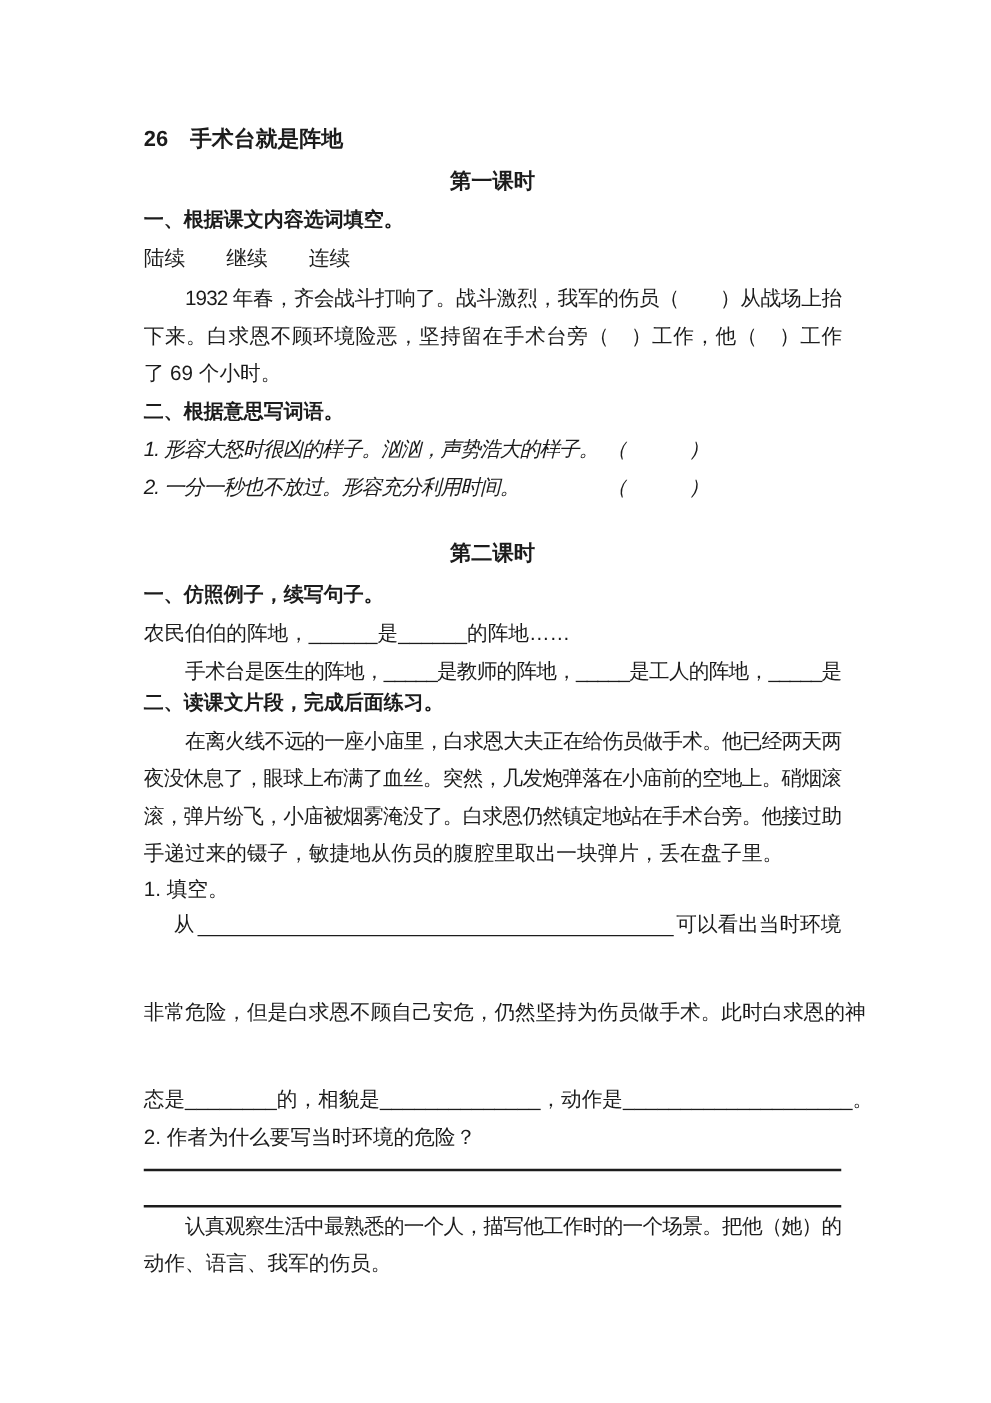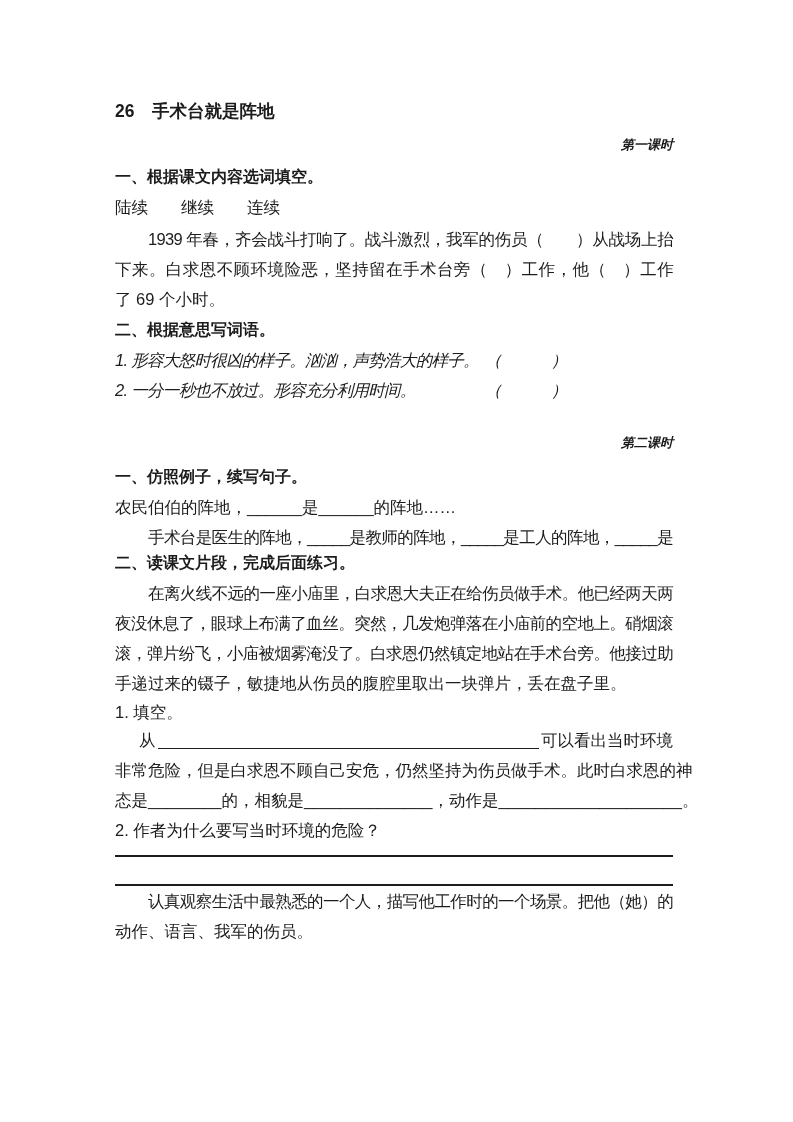--- a/index.html
+++ b/index.html
@@ -23,42 +23,41 @@
     padding: 96px 120px 0 115px;
   }
   .content { width: 558px; }
 
   .doc-title {
     text-align: left;
     font-weight: 700;
     font-size: 17.5px;
   }
   .center-heading {
-    text-align: right;
+    text-align: center;
     font-weight: 700;
-    font-size: 13px;
-    font-style: italic;
+    font-size: 17px;
   }
   .sec-header {
     font-weight: 700;
     font-size: 16px;
     font-family: Liberation Serif, serif;
   }
   .line { min-height: 30px; }
 
   
   .jline {
     text-align: justify;
     text-align-last: justify;
     letter-spacing: -0.7px;
   }
   .indent { text-indent: 2em; }
 
   
-  .manual-line { white-space: nowrap; }
+  .manual-line { white-space: nowrap; margin-top: 40px; }
 
   .mt-heading2   { margin-top: 23px; }
   .mt4  { margin-top: 4px; }
   .mt2  { margin-top: 2px; }
   .mt1  { margin-top: 1px; }
   .mtn4 { margin-top: -4px; }
   .mtn1 { margin-top: -1px; }
   .mtn2 { margin-top: -2px; }
 
   .item-row { position: relative; font-style: italic; }
@@ -98,21 +97,21 @@
 
     <div class="doc-title line">26　手术台就是阵地</div>
 
     <div class="center-heading line mt4">第一课时</div>
 
     <div class="sec-header line mt2">一、根据课文内容选词填空。</div>
 
     <div class="line" style="text-align:left;">陆续　　继续　　连续</div>
 
     <div>
-      <div class="line jline indent mt2">1939 年春，齐会战斗打响了。战斗激烈，我军的伤员（　　）从战场上抬</div>
+      <div class="line jline indent mt2">1932 年春，齐会战斗打响了。战斗激烈，我军的伤员（　　）从战场上抬</div>
       <div class="line jline">下来。白求恩不顾环境险恶，坚持留在手术台旁（　）工作，他（　）工作</div>
       <div class="line">了 69 个小时。</div>
     </div>
 
     <div class="sec-header line mt1">二、根据意思写词语。</div>
 
     <div class="item-row line">
       <span class="item-text">1. 形容大怒时很凶的样子。汹汹，声势浩大的样子。</span>
       <span class="paren-blank">（　　　）</span>
     </div>

